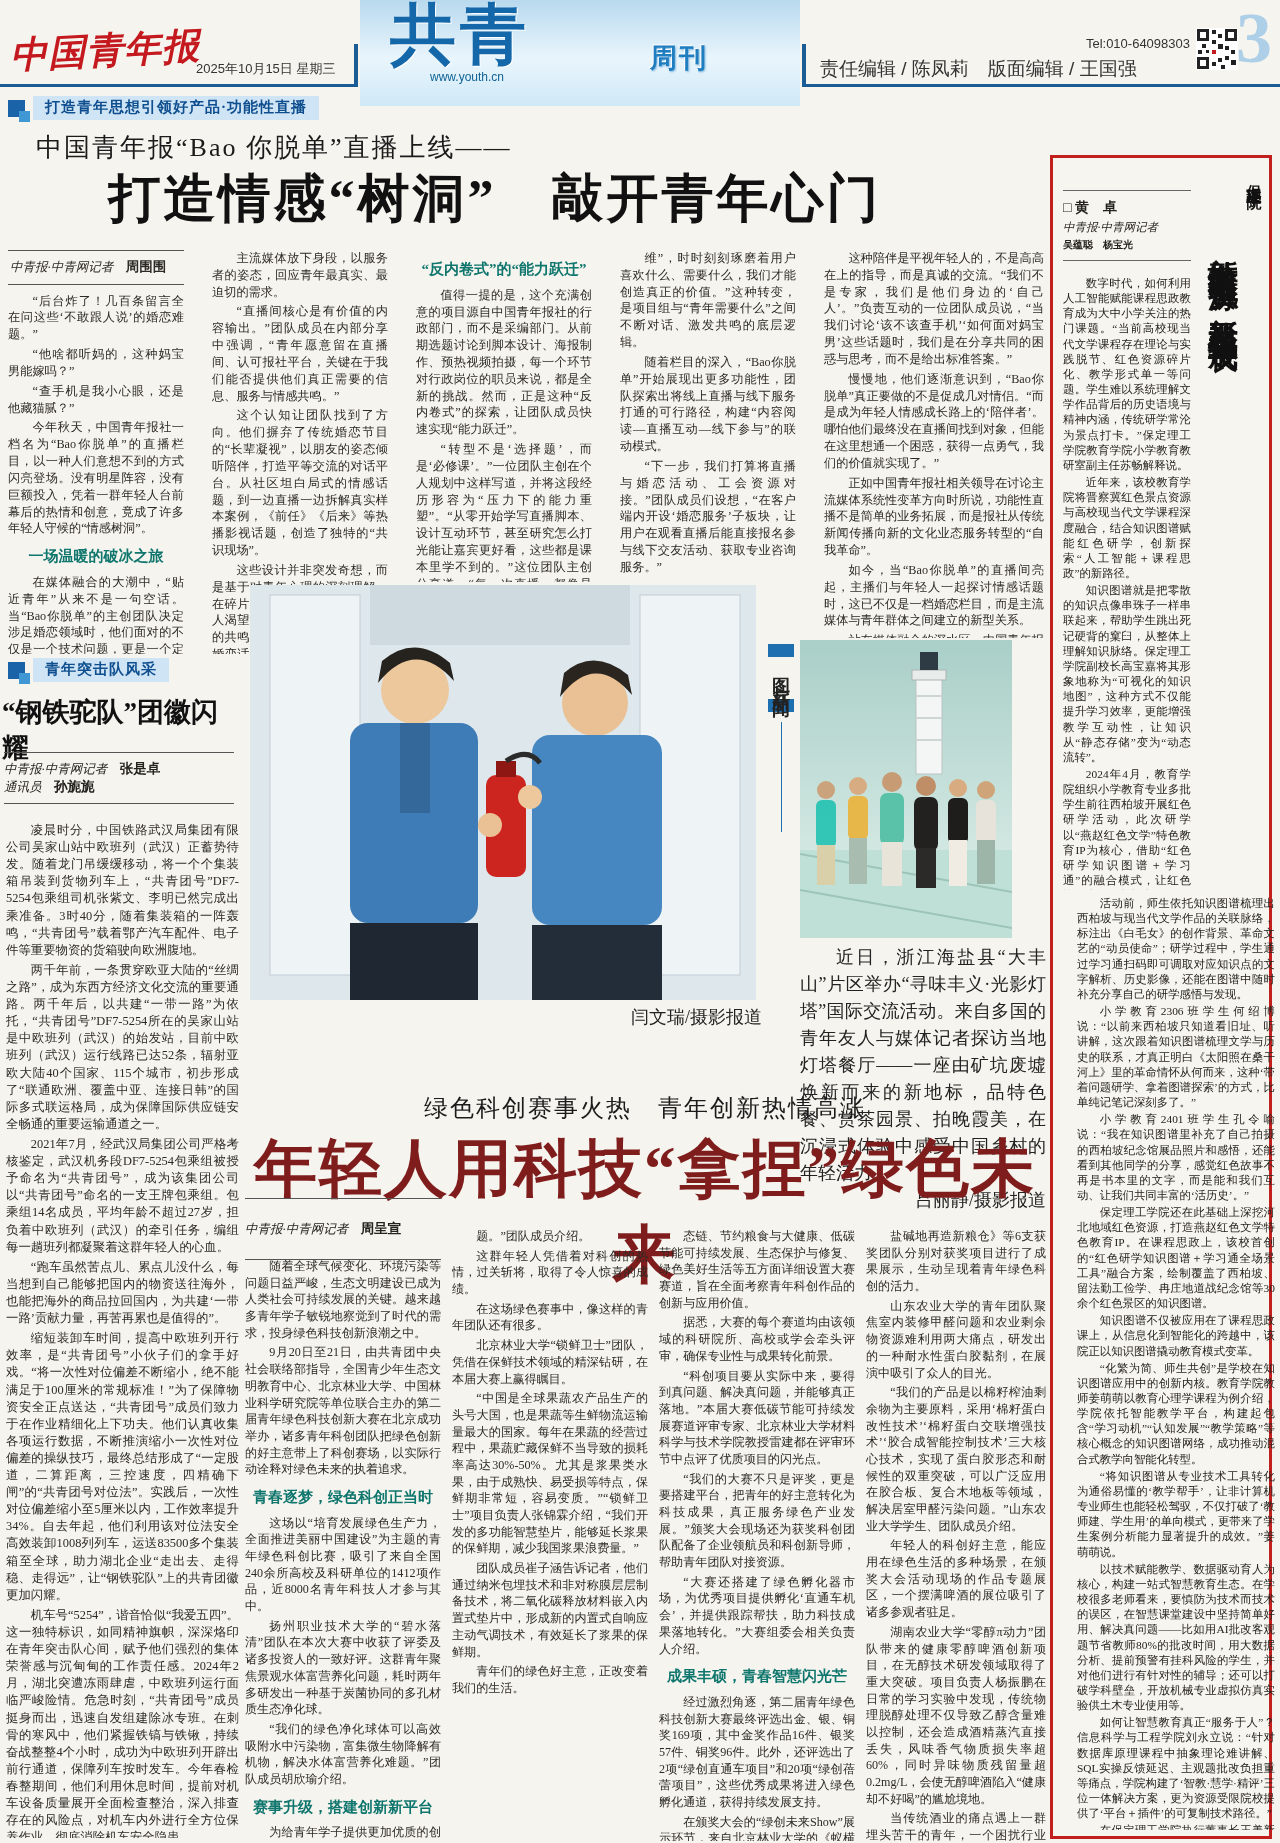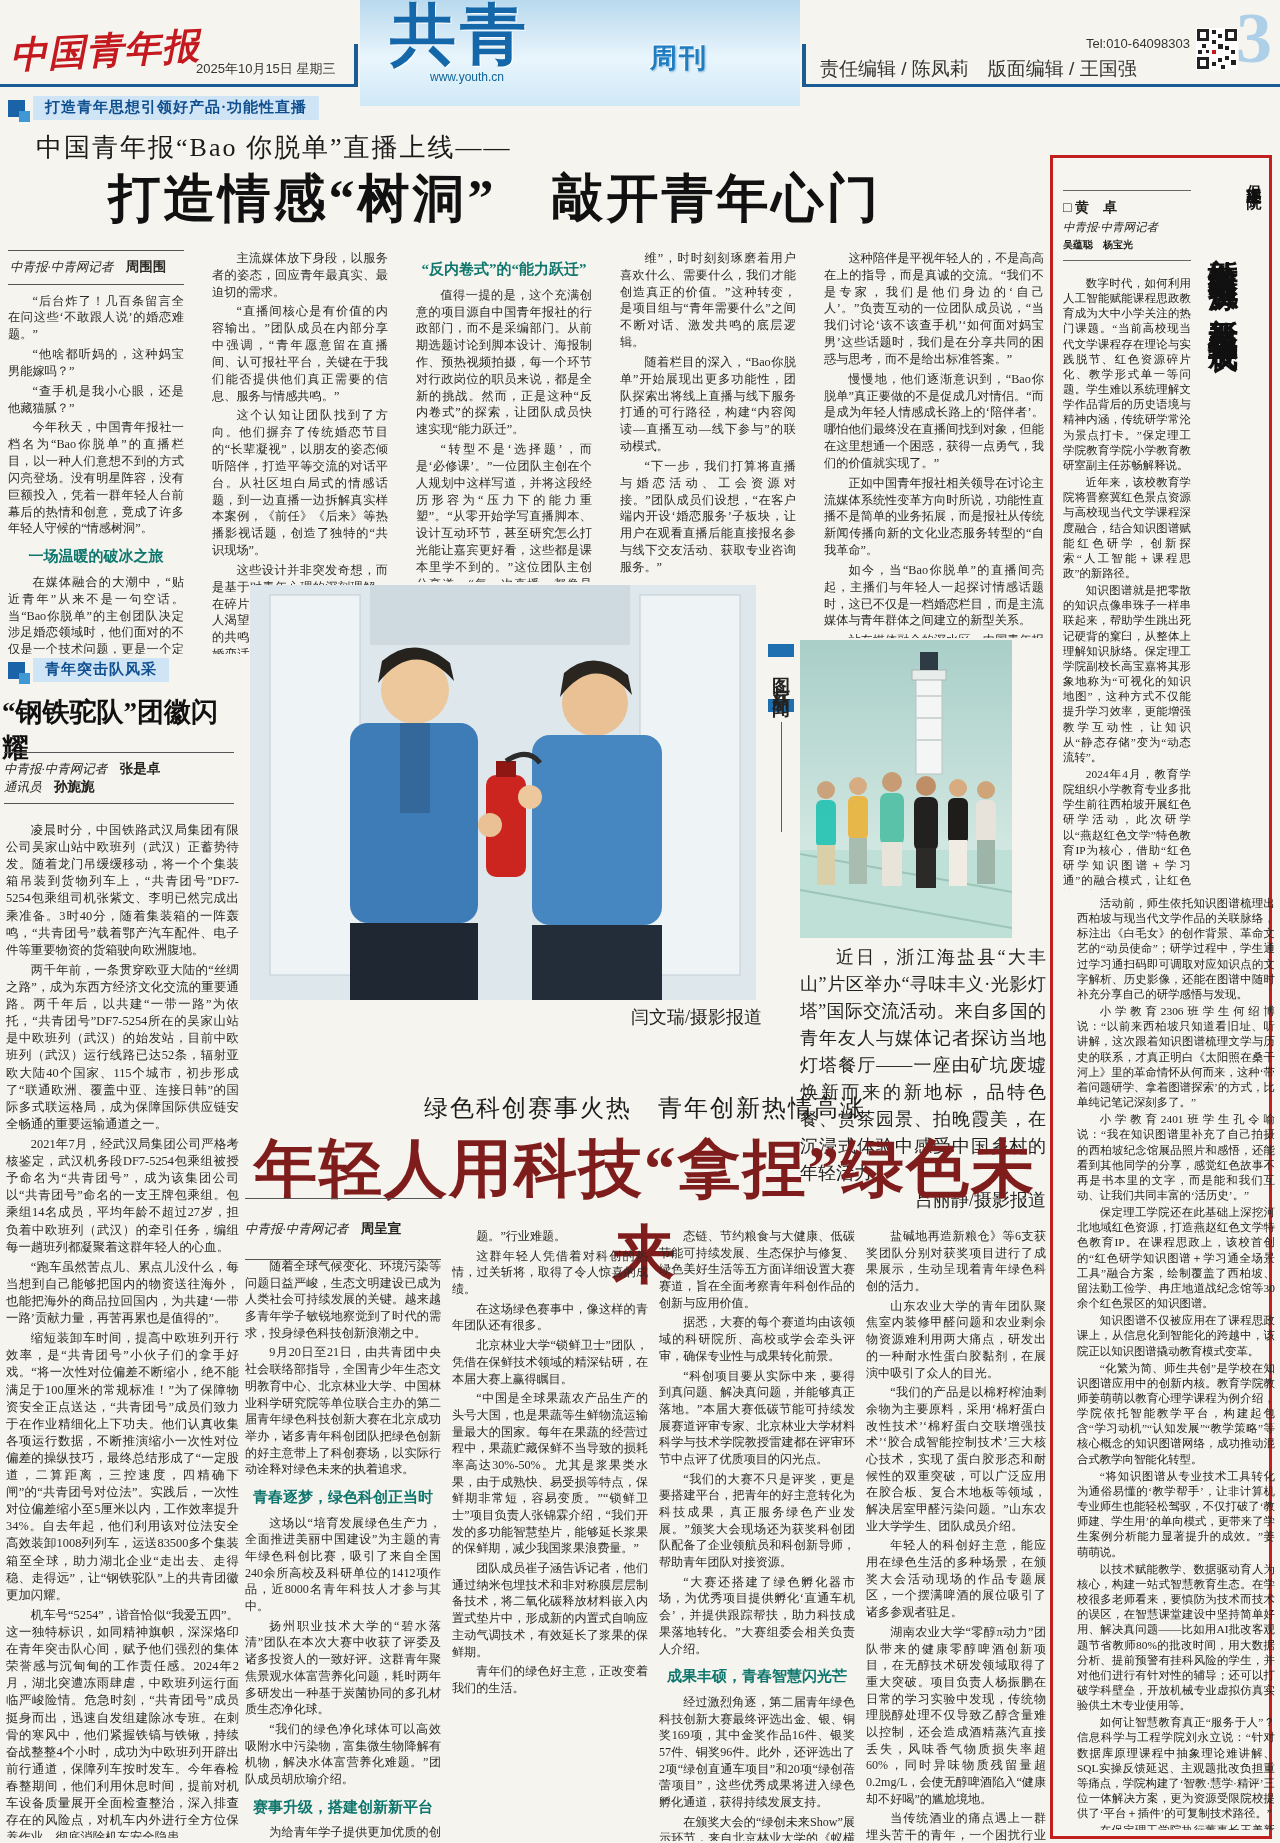--- a/index.html
+++ b/index.html
@@ -276,21 +276,21 @@
       <p class="col-para">随着全球气候变化、环境污染等问题日益严峻，生态文明建设已成为人类社会可持续发展的关键。越来越多青年学子敏锐地察觉到了时代的需求，投身绿色科技创新浪潮之中。</p>
       <p class="col-para">9月20日至21日，由共青团中央社会联络部指导，全国青少年生态文明教育中心、北京林业大学、中国林业科学研究院等单位联合主办的第二届青年绿色科技创新大赛在北京成功举办，诸多青年科创团队把绿色创新的好主意带上了科创赛场，以实际行动诠释对绿色未来的执着追求。</p>
       <h4 class="col-subhead">青春逐梦，绿色科创正当时</h4>
       <p class="col-para">这场以“培育发展绿色生产力，全面推进美丽中国建设”为主题的青年绿色科创比赛，吸引了来自全国240余所高校及科研单位的1412项作品，近8000名青年科技人才参与其中。</p>
       <p class="col-para">扬州职业技术大学的“碧水落清”团队在本次大赛中收获了评委及诸多投资人的一致好评。这群青年聚焦景观水体富营养化问题，耗时两年多研发出一种基于炭菌协同的多孔材质生态净化球。</p>
       <p class="col-para">“我们的绿色净化球体可以高效吸附水中污染物，富集微生物降解有机物，解决水体富营养化难题。”团队成员胡欣瑜介绍。</p>
       <h4 class="col-subhead">赛事升级，搭建创新新平台</h4>
       <p class="col-para">为给青年学子提供更加优质的创新平台，这次赛事集结在首届大赛的基础上进行了全面升级。</p>
     </div>
   <div class="col" style="left:452px; top:1228px; width:196px; height:613px; font-size:12.1px;">
-      <p class="col-para">题。”行业难题。</p>
+      <p class="col-para">题。”团队成员介绍。</p>
       <p class="col-para">这群年轻人凭借着对科创的热情，过关斩将，取得了令人惊喜的成绩。</p>
       <p class="col-para">在这场绿色赛事中，像这样的青年团队还有很多。</p>
       <p class="col-para">北京林业大学“锁鲜卫士”团队，凭借在保鲜技术领域的精深钻研，在本届大赛上赢得瞩目。</p>
       <p class="col-para">“中国是全球果蔬农产品生产的头号大国，也是果蔬等生鲜物流运输量最大的国家。每年在果蔬的经营过程中，果蔬贮藏保鲜不当导致的损耗率高达30%-50%。尤其是浆果类水果，由于成熟快、易受损等特点，保鲜期非常短，容易变质。”“锁鲜卫士”项目负责人张锦霖介绍，“我们开发的多功能智慧垫片，能够延长浆果的保鲜期，减少我国浆果浪费量。”</p>
       <p class="col-para">团队成员崔子涵告诉记者，他们通过纳米包埋技术和非对称膜层层制备技术，将二氧化碳释放材料嵌入内置式垫片中，形成新的内置式自响应主动气调技术，有效延长了浆果的保鲜期。</p>
       <p class="col-para">青年们的绿色好主意，正改变着我们的生活。</p>
     </div>
   <div class="col" style="left:659px; top:1228px; width:196px; height:613px; font-size:12.1px;">
       <p class="col-para">态链、节约粮食与大健康、低碳节能可持续发展、生态保护与修复、绿色美好生活等五方面详细设置大赛赛道，旨在全面考察青年科创作品的创新与应用价值。</p>
       <p class="col-para">据悉，大赛的每个赛道均由该领域的科研院所、高校或学会牵头评审，确保专业性与成果转化前景。</p>

